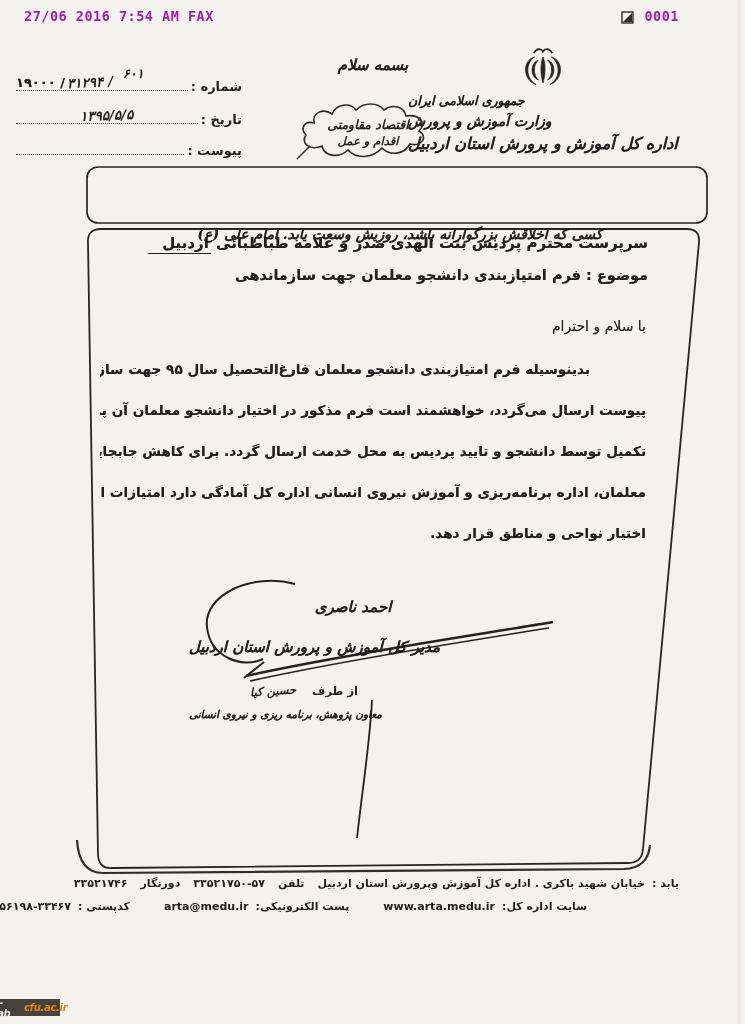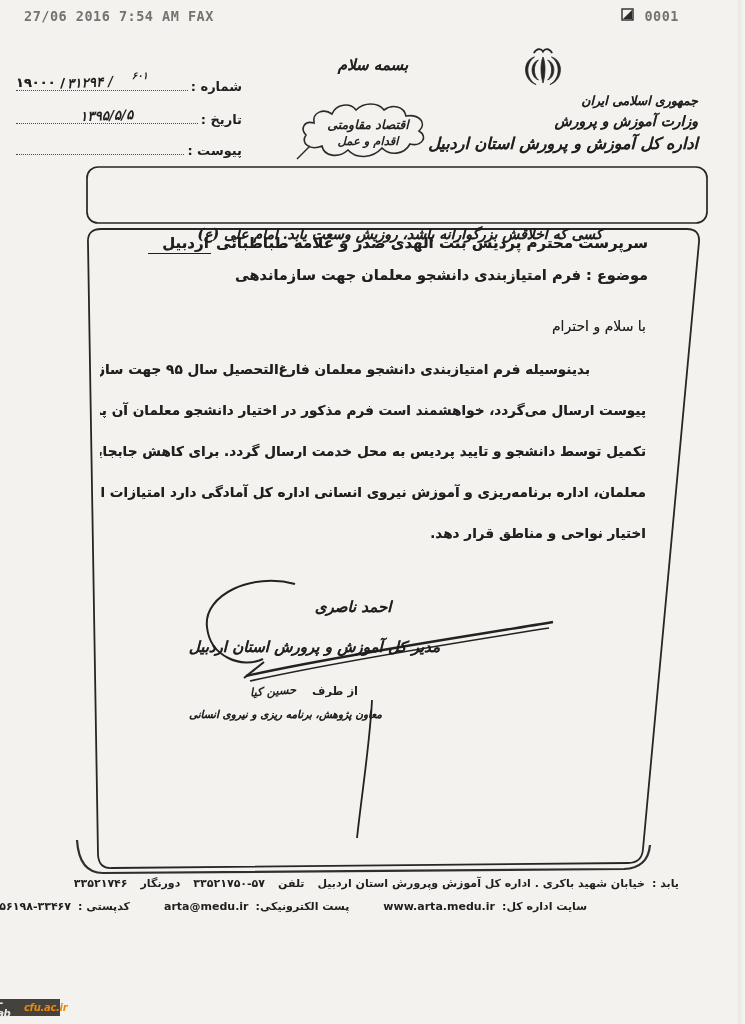--- a/index.html
+++ b/index.html
@@ -8,42 +8,42 @@
     background:#f3f2ef;
     font-family:"DejaVu Sans","Liberation Sans",sans-serif;
     color:#1f1f1f;
   }
   .abs{position:absolute;}
   .soft{text-shadow:0 0 0.5px rgba(20,20,20,.55);}
   
   .fax-line{
     top:8px;left:24px;right:20px;display:flex;justify-content:space-between;
     font-family:"DejaVu Sans Mono","Liberation Mono",monospace;
-    font-size:13.5px;font-weight:bold;color:#737373;letter-spacing:.5px;
+    font-size:13.5px;font-weight:bold;color:#a21caf;letter-spacing:.5px;
   }
-  .fax-right{display:flex;align-items:flex-start;gap:10px;margin-right:46px;padding-left:21px;}
+  .fax-right{display:flex;align-items:flex-end;gap:10px;margin-right:46px;padding-left:21px;}
   
   .bismillah{top:56px;left:318px;width:110px;text-align:center;
     font-family:"DejaVu Serif","Liberation Serif",serif;font-style:italic;font-weight:bold;font-size:15px;}
   .emblem{top:44px;left:520px;}
-  .org{left:408px;width:290px;text-align:right;font-weight:bold;
+  .org{left:408px;width:290px;text-align:left;font-weight:bold;
     font-family:"DejaVu Serif","Liberation Serif",serif;font-style:italic;}
   .org1{top:93px;font-size:12.5px;}
   .org2{top:113px;font-size:14px;}
   .org3{top:134px;font-size:16px;}
   
   .fields{top:74px;left:16px;width:226px;direction:rtl;font-size:13px;font-weight:bold;}
   .field-row{display:flex;align-items:flex-end;margin-bottom:13px;}
   .field-row .lbl{white-space:nowrap;}
   .field-row .dotline{flex:1;border-bottom:1.5px dotted #4a4a4a;margin:0 3px 3px 0;min-height:14px;
     display:flex;align-items:flex-end;justify-content:flex-start;direction:ltr;}
   .hand{font-family:"DejaVu Serif","Liberation Serif",serif;font-style:italic;font-weight:bold;}
   .num-base{direction:ltr;unicode-bidi:isolate;font-size:13px;}
   .num-mid{direction:ltr;unicode-bidi:isolate;font-size:13.5px;transform:rotate(-3deg);display:inline-block;margin:0 2px;}
-  .num-raised{direction:ltr;unicode-bidi:isolate;position:relative;top:-9px;font-size:10px;margin-left:17px;}
+  .num-raised{direction:ltr;unicode-bidi:isolate;position:relative;top:-9px;font-size:13px;margin-left:8px;}
   .date-hand{direction:ltr;unicode-bidi:isolate;font-size:13.5px;transform:rotate(-2deg);display:inline-block;}
   
   .frame-svg{top:0;left:0;}
   
   .stamp{top:98px;left:292px;}
   .stamp text{font-family:"DejaVu Serif","Liberation Serif",serif;font-weight:bold;font-style:italic;}
   
   .quote{top:182px;left:120px;width:560px;text-align:center;direction:rtl;
     font-family:"DejaVu Serif","Liberation Serif",serif;font-style:italic;
     font-size:14px;font-weight:bold;white-space:nowrap;margin-top:44px;}

